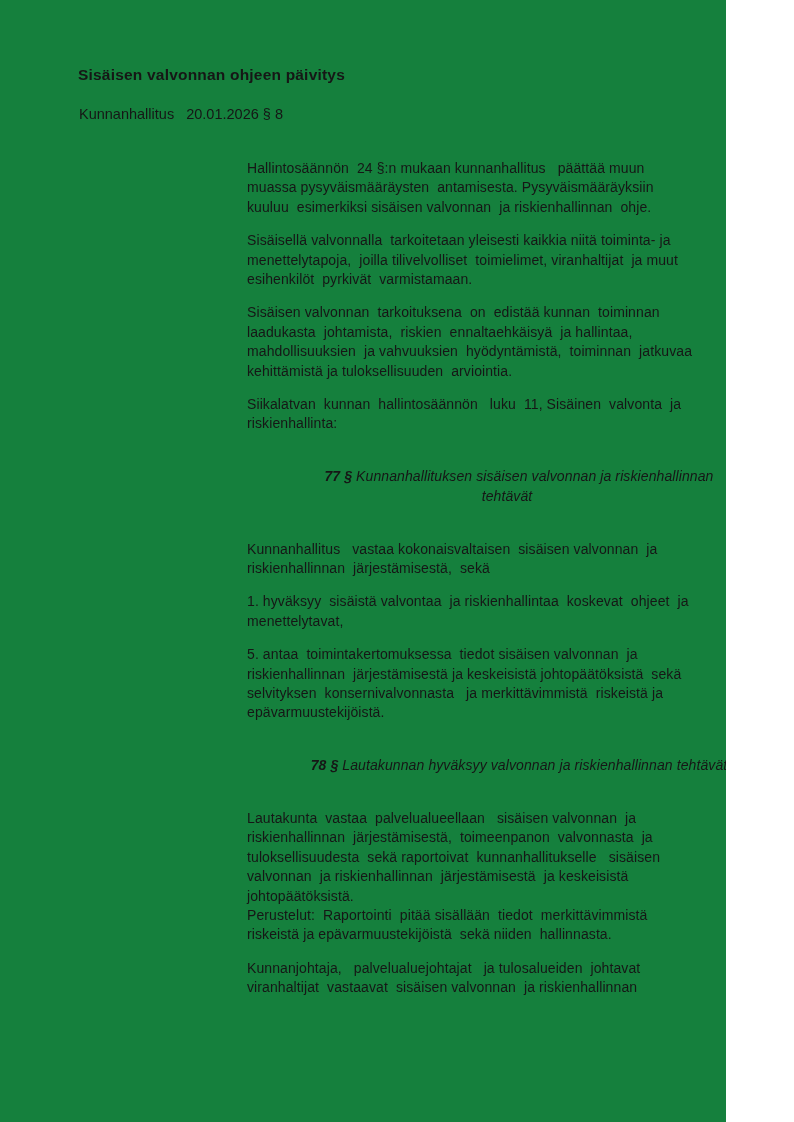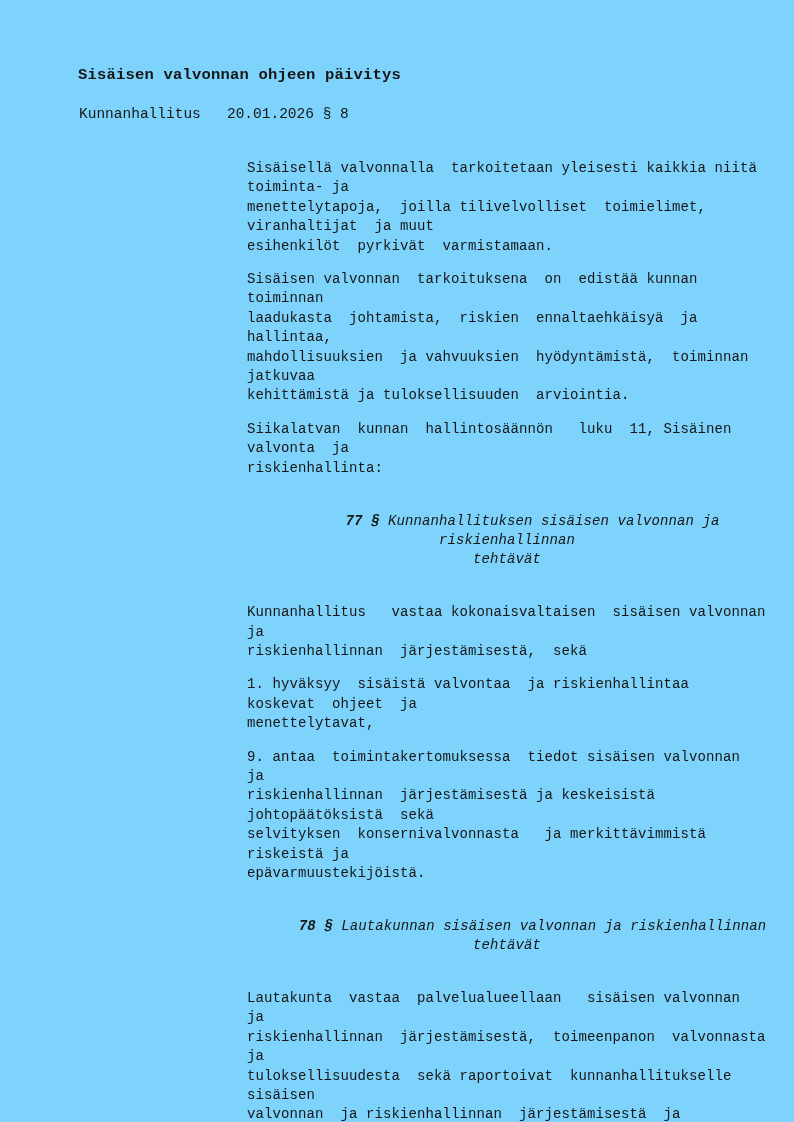--- a/index.html
+++ b/index.html
@@ -2,25 +2,25 @@
 <html><head>
 <meta charset="utf-8">
 <style>
   html, body {
     margin: 0;
     padding: 0;
     background: #ffffff;
   }
   .page {
     position: relative;
-    width: 794px;
+    width: 726px;
     height: 1122px;
-    background: #7dd3fc;
+    background: #15803d;
     color: #161616;
-    font-family: Liberation Mono, monospace;
+    font-family: Liberation Sans, sans-serif;
     overflow: hidden;
   }
   .doc-title {
     position: absolute;
     left: 78px;
     top: 66px;
     margin: 0;
     font-size: 15.5px;
     font-weight: bold;
     letter-spacing: 0.2px;
@@ -58,20 +58,23 @@
 <body>
 
 <div class="page">
 
   <h1 class="doc-title">Sisäisen valvonnan ohjeen päivitys</h1>
 
   <div class="doc-subtitle">Kunnanhallitus   20.01.2026 § 8</div>
 
   <div class="doc-body">
 
+    <p>Hallintosäännön  24 §:n mukaan kunnanhallitus   päättää muun
+muassa pysyväismääräysten  antamisesta. Pysyväismääräyksiin
+kuuluu  esimerkiksi sisäisen valvonnan  ja riskienhallinnan  ohje.</p>
 
     <p>Sisäisellä valvonnalla  tarkoitetaan yleisesti kaikkia niitä toiminta- ja
 menettelytapoja,  joilla tilivelvolliset  toimielimet, viranhaltijat  ja muut
 esihenkilöt  pyrkivät  varmistamaan.</p>
 
     <p>Sisäisen valvonnan  tarkoituksena  on  edistää kunnan  toiminnan
 laadukasta  johtamista,  riskien  ennaltaehkäisyä  ja hallintaa,
 mahdollisuuksien  ja vahvuuksien  hyödyntämistä,  toiminnan  jatkuvaa
 kehittämistä ja tuloksellisuuden  arviointia.</p>
 
@@ -83,27 +86,27 @@
 tehtävät</span>
     </p>
 
     <p>Kunnanhallitus   vastaa kokonaisvaltaisen  sisäisen valvonnan  ja
 riskienhallinnan  järjestämisestä,  sekä</p>
 
     <p>1. hyväksyy  sisäistä valvontaa  ja riskienhallintaa  koskevat  ohjeet  ja
 menettelytavat,</p>
 
 
-    <p>9. antaa  toimintakertomuksessa  tiedot sisäisen valvonnan  ja
+    <p>5. antaa  toimintakertomuksessa  tiedot sisäisen valvonnan  ja
 riskienhallinnan  järjestämisestä ja keskeisistä johtopäätöksistä  sekä
 selvityksen  konsernivalvonnasta   ja merkittävimmistä  riskeistä ja
 epävarmuustekijöistä.</p>
 
     <p class="heading">
-      <span class="lead">78 § </span><span>Lautakunnan sisäisen valvonnan ja riskienhallinnan tehtävät</span>
+      <span class="lead">78 § </span><span>Lautakunnan hyväksyy valvonnan ja riskienhallinnan tehtävät</span>
     </p>
 
     <p>Lautakunta  vastaa  palvelualueellaan   sisäisen valvonnan  ja
 riskienhallinnan  järjestämisestä,  toimeenpanon  valvonnasta  ja
 tuloksellisuudesta  sekä raportoivat  kunnanhallitukselle   sisäisen
 valvonnan  ja riskienhallinnan  järjestämisestä  ja keskeisistä
 johtopäätöksistä.
 Perustelut:  Raportointi  pitää sisällään  tiedot  merkittävimmistä
 riskeistä ja epävarmuustekijöistä  sekä niiden  hallinnasta.</p>
 

